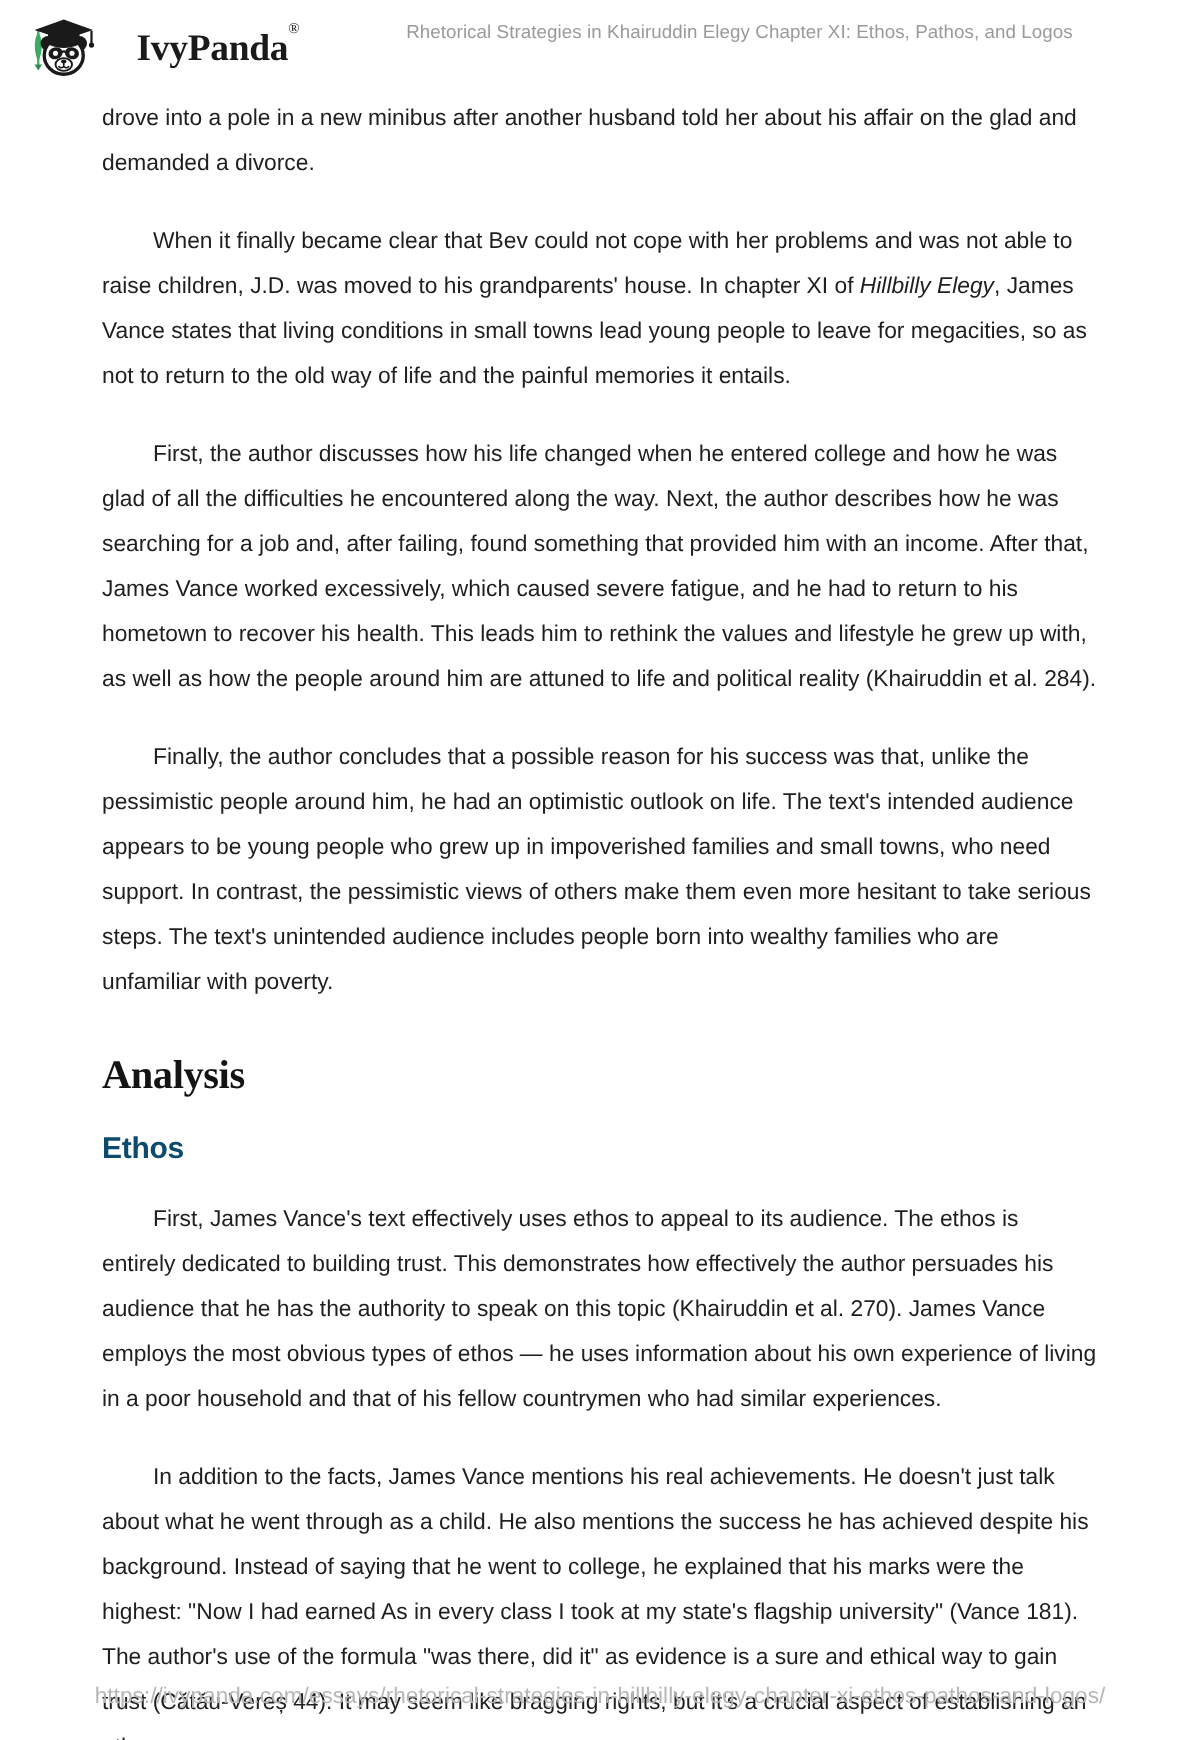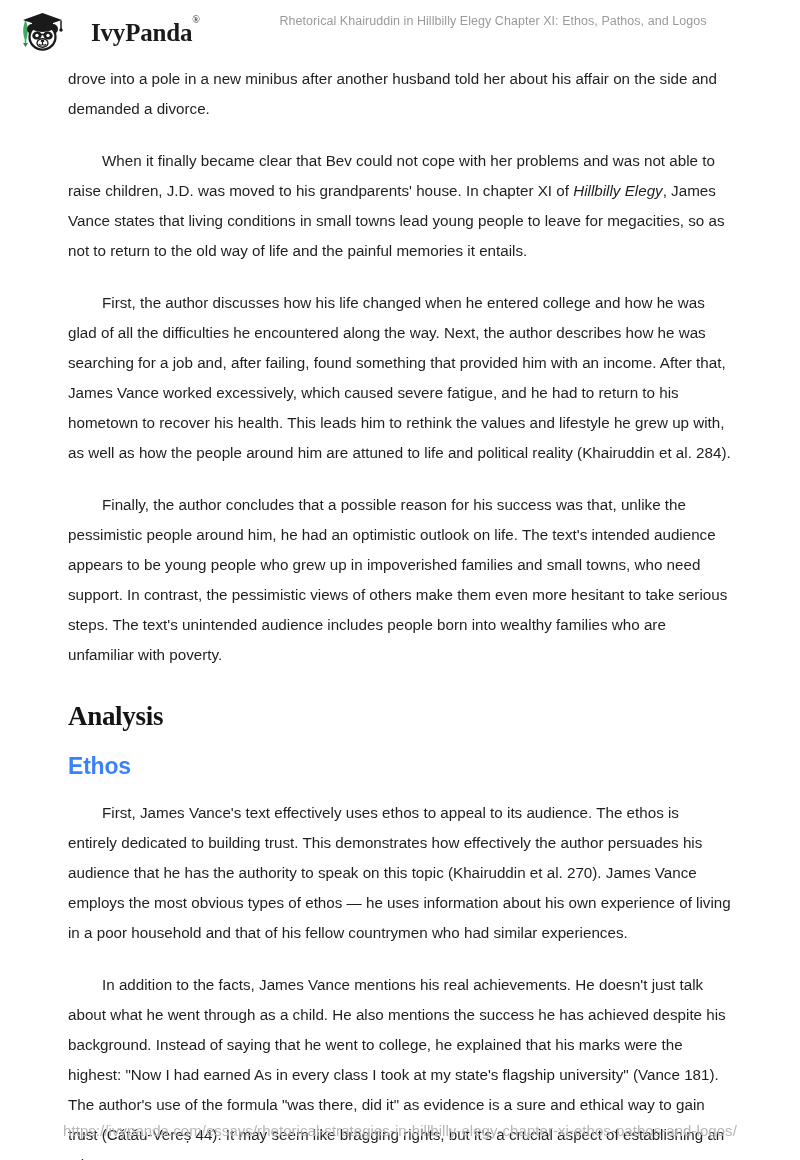--- a/index.html
+++ b/index.html
@@ -95,24 +95,24 @@
     margin: 30px 0 22px 0;
     font-size: 27px;
     line-height: 32px;
     font-weight: 700;
     color: #141414;
     letter-spacing: -0.3px;
     font-family: Liberation Serif, serif;
   }
   h3.sub-title {
     margin: 12px 0 20px 0;
-    font-size: 23px;
+    font-size: 20px;
     line-height: 24px;
     font-weight: 700;
-    color: #3b82f6;
+    color: #0c4a6e;
     letter-spacing: -0.2px;
     font-family: "Liberation Sans", sans-serif;
   }
 
   
   .page-footer {
     position: absolute;
     left: 0;
     bottom: 20px;
     width: 800px;
@@ -157,26 +157,26 @@
       <path d="M49 66 L49 71 M49 71 Q44 74 42 70 M49 71 Q54 74 56 70" stroke="#1a1a1a" stroke-width="2.2" fill="none"></path>
 
       <path d="M49 8 L88 22 L49 35 L10 22 Z" fill="#1a1a1a"></path>
       <path d="M28 27 L28 41 Q49 51 70 41 L70 27" fill="#1a1a1a"></path>
       <path d="M86 23 L86 40" stroke="#1a1a1a" stroke-width="3" fill="none"></path>
       <circle cx="86" cy="42" r="3.5" fill="#1a1a1a"></circle>
     </svg>
     <span class="logo-wordmark"><span>IvyPanda</span><sup>®</sup></span>
   </div>
 
-  <div class="header-title">Rhetorical Khairuddin in Hillbilly Elegy Chapter XI: Ethos, Pathos, and Logos</div>
+  <div class="header-title">Rhetorical Strategies in Khairuddin Elegy Chapter XI: Ethos, Pathos, and Logos</div>
 </div>
 
 <div class="doc-body">
 
-  <p class="para">drove into a pole in a new minibus after another husband told her about his affair on the side and demanded a divorce.</p>
+  <p class="para">drove into a pole in a new minibus after another husband told her about his affair on the glad and demanded a divorce.</p>
 
   <p class="para indent"><span>When it finally became clear that Bev could not cope with her problems and was not able to raise children, J.D. was moved to his grandparents' house. In chapter XI of </span><i>Hillbilly Elegy</i><span>, James Vance states that living conditions in small towns lead young people to leave for megacities, so as not to return to the old way of life and the painful memories it entails.</span></p>
 
   <p class="para indent">First, the author discusses how his life changed when he entered college and how he was glad of all the difficulties he encountered along the way. Next, the author describes how he was searching for a job and, after failing, found something that provided him with an income. After that, James Vance worked excessively, which caused severe fatigue, and he had to return to his hometown to recover his health. This leads him to rethink the values and lifestyle he grew up with, as well as how the people around him are attuned to life and political reality (Khairuddin et al. 284).</p>
 
   <p class="para indent">Finally, the author concludes that a possible reason for his success was that, unlike the pessimistic people around him, he had an optimistic outlook on life. The text's intended audience appears to be young people who grew up in impoverished families and small towns, who need support. In contrast, the pessimistic views of others make them even more hesitant to take serious steps. The text's unintended audience includes people born into wealthy families who are unfamiliar with poverty.</p>
 
   <h2 class="section-title">Analysis</h2>
 
   <h3 class="sub-title">Ethos</h3>

